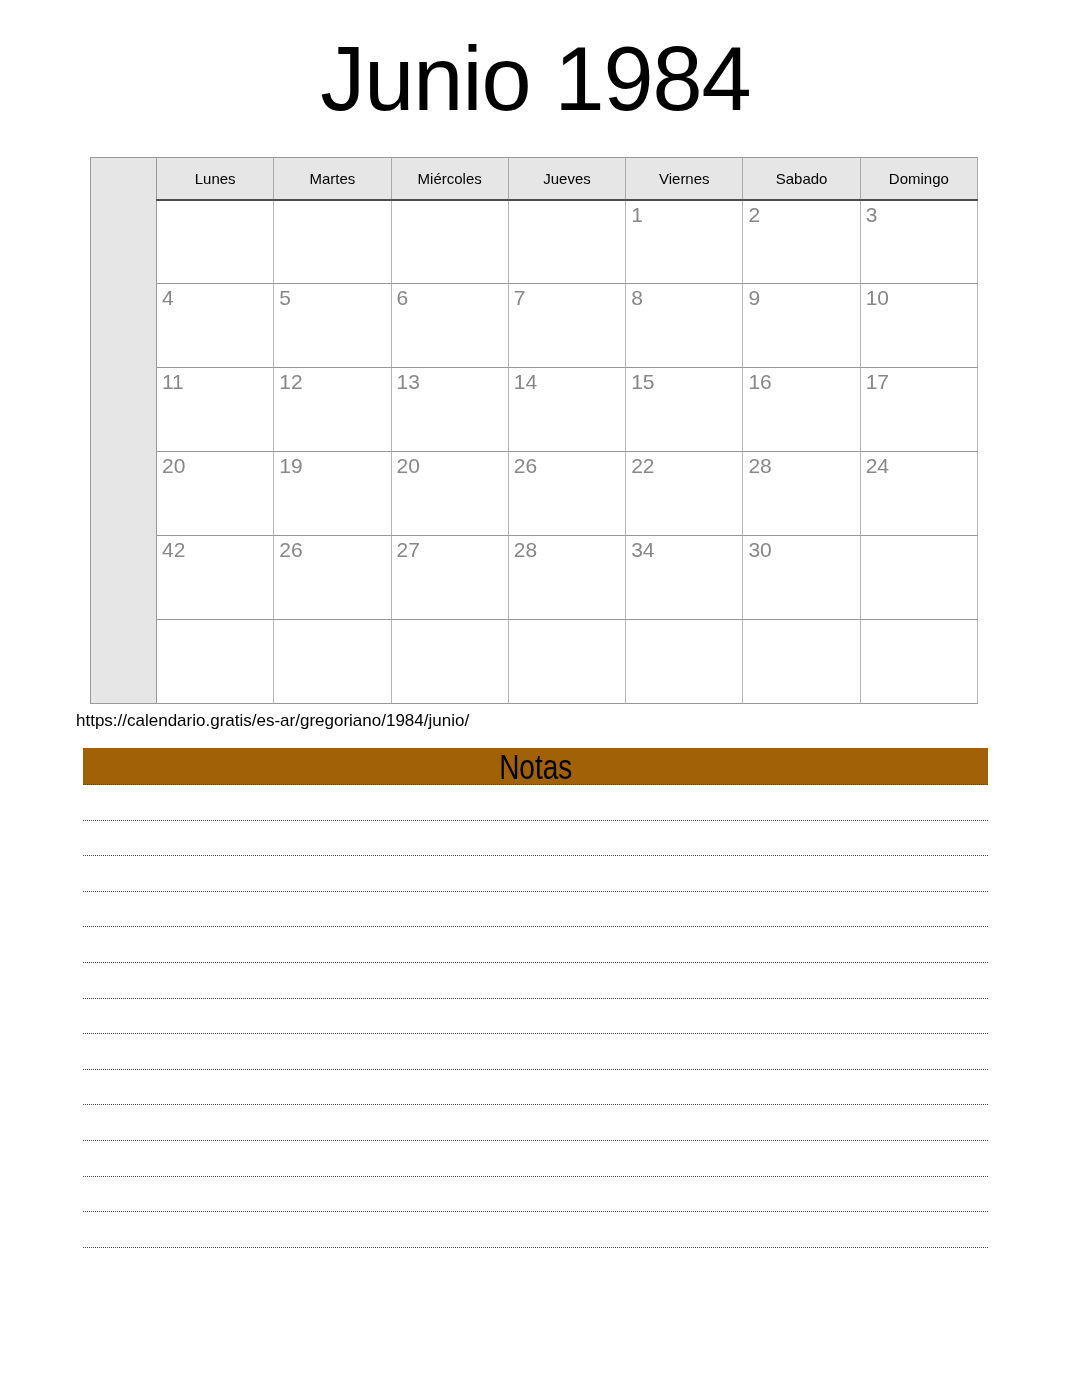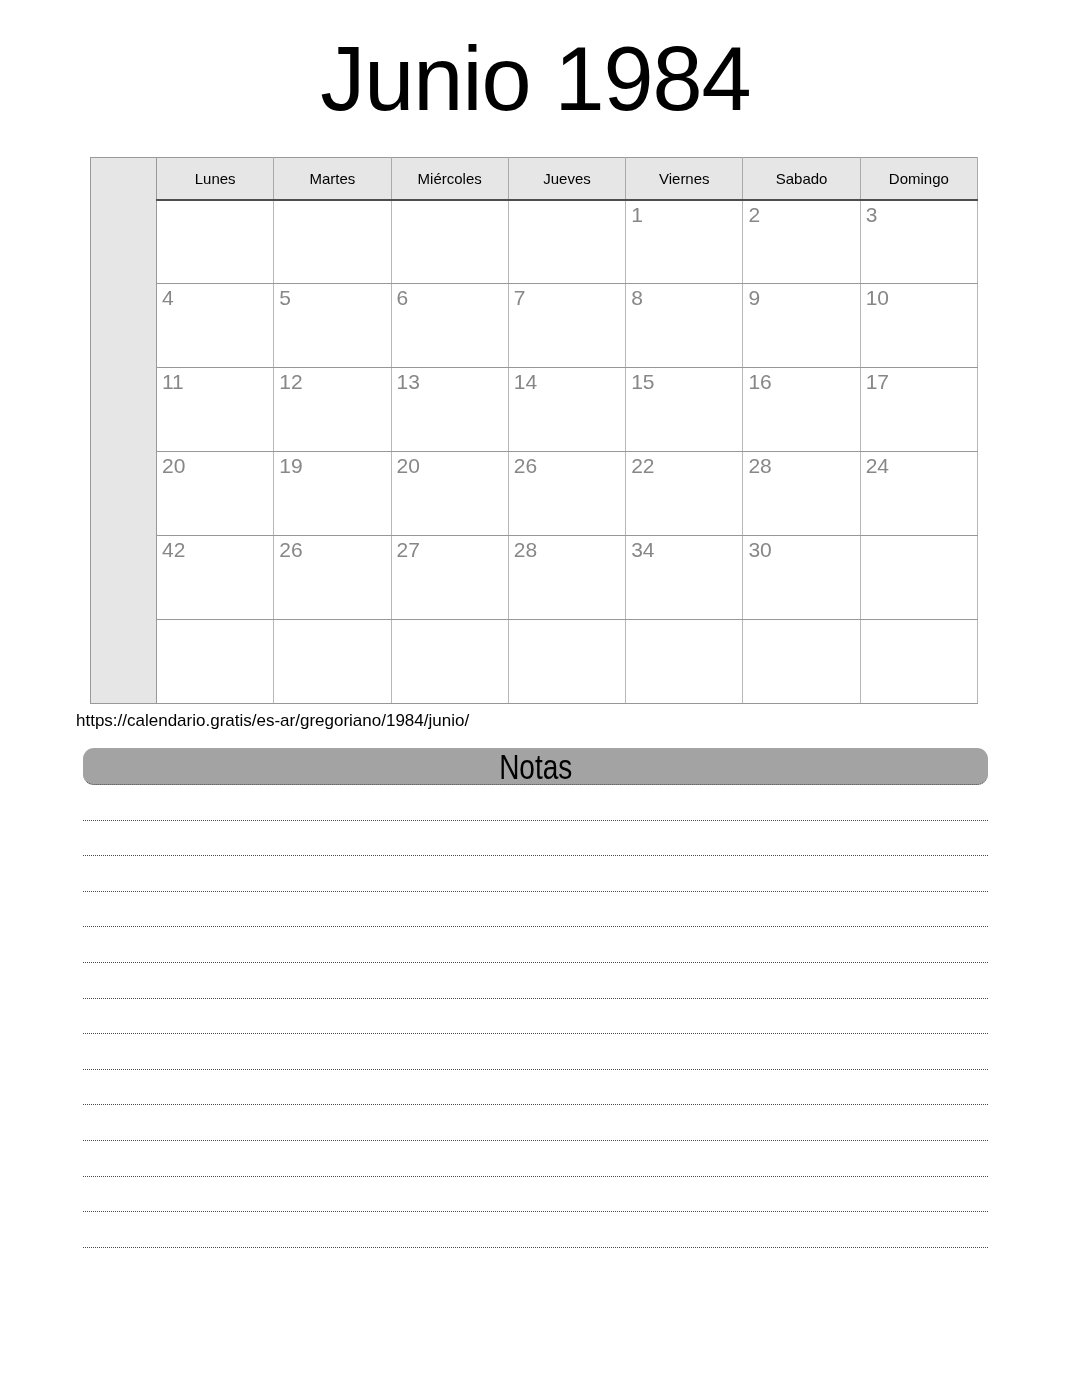--- a/index.html
+++ b/index.html
@@ -80,24 +80,23 @@
 
   
   .notes {
     position: absolute;
     left: 83px;
     top: 748px;
     width: 905px;
   }
   .notes-header {
     height: 37px;
-    background: #a3a3a3;
+    background: #a16207;
     text-align: center;
     border-bottom: 1px dotted #4a4a4a;
-    border-radius: 11px;
   }
   .notes-header span {
     display: inline-block;
     font-size: 35px;
     line-height: 37px;
     font-weight: 400;
     color: #000000;
     transform: scaleX(0.8);
     transform-origin: center;
   }

